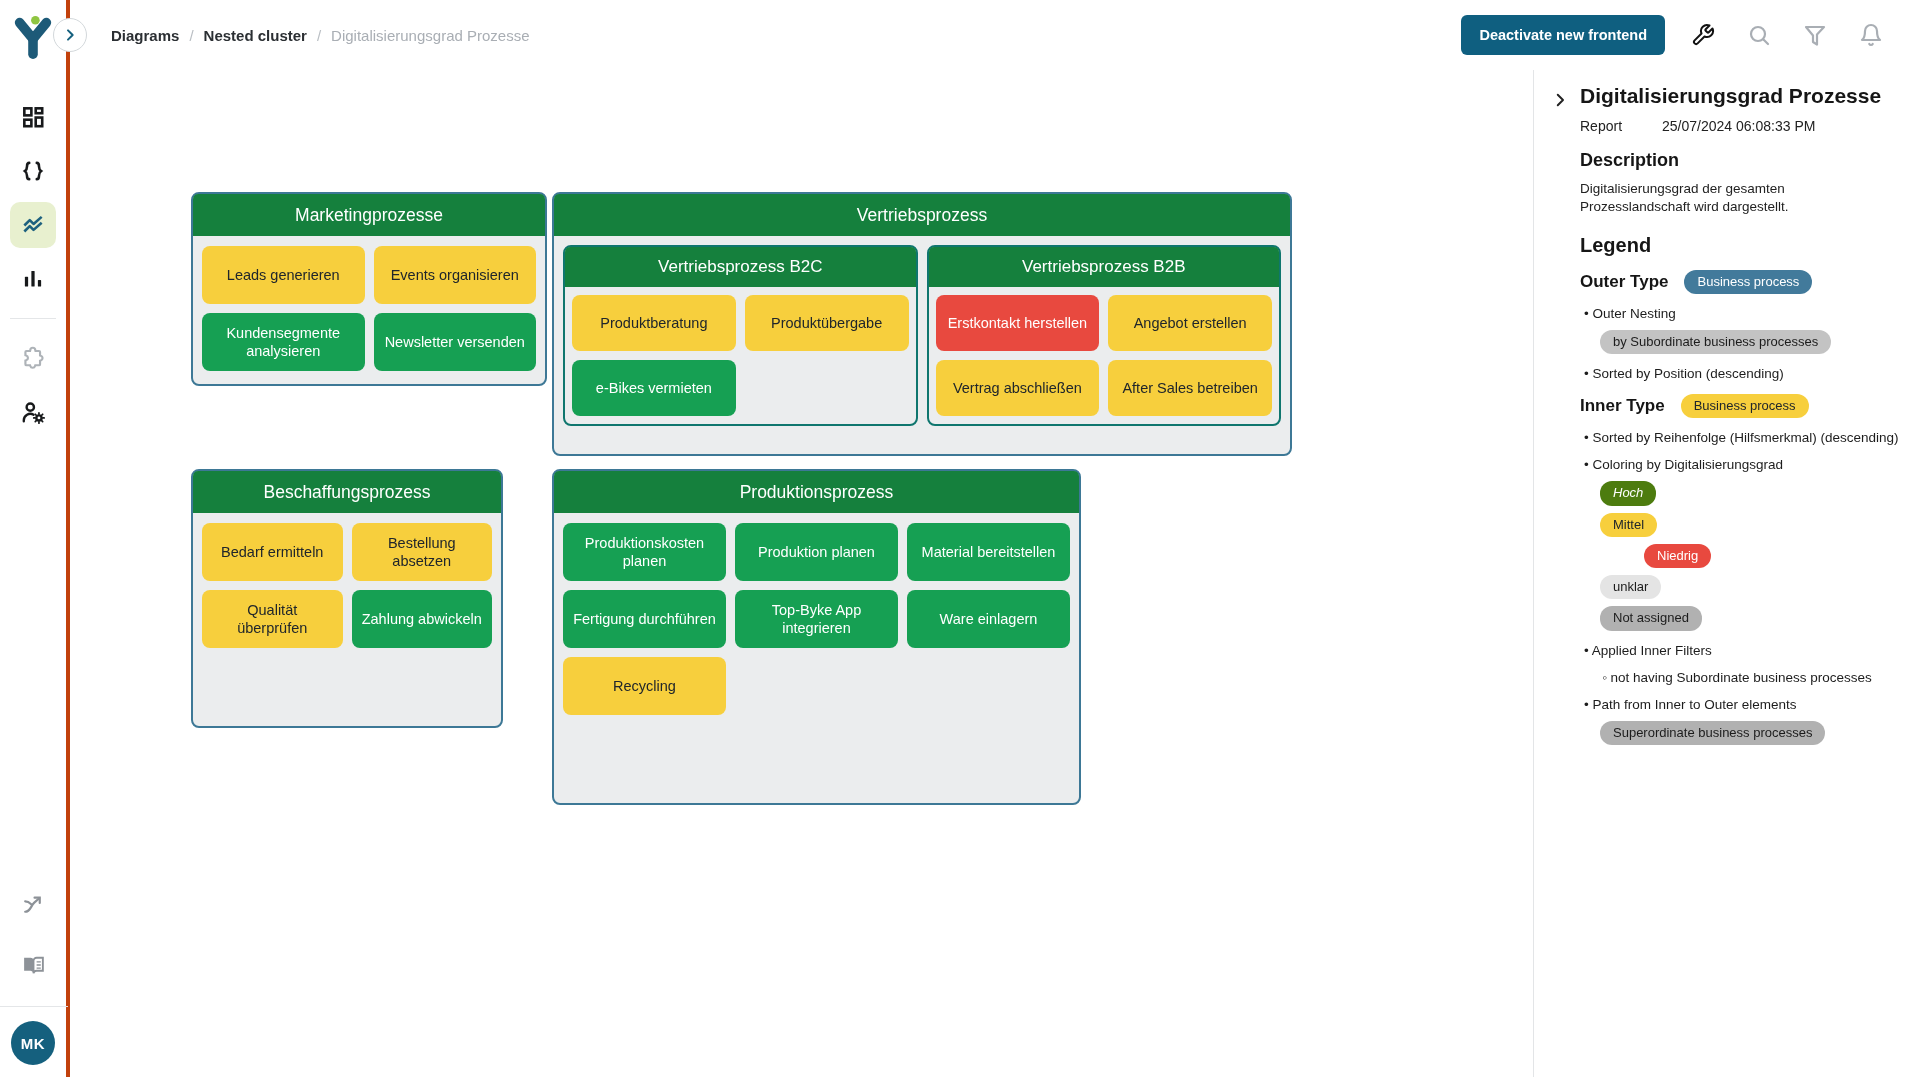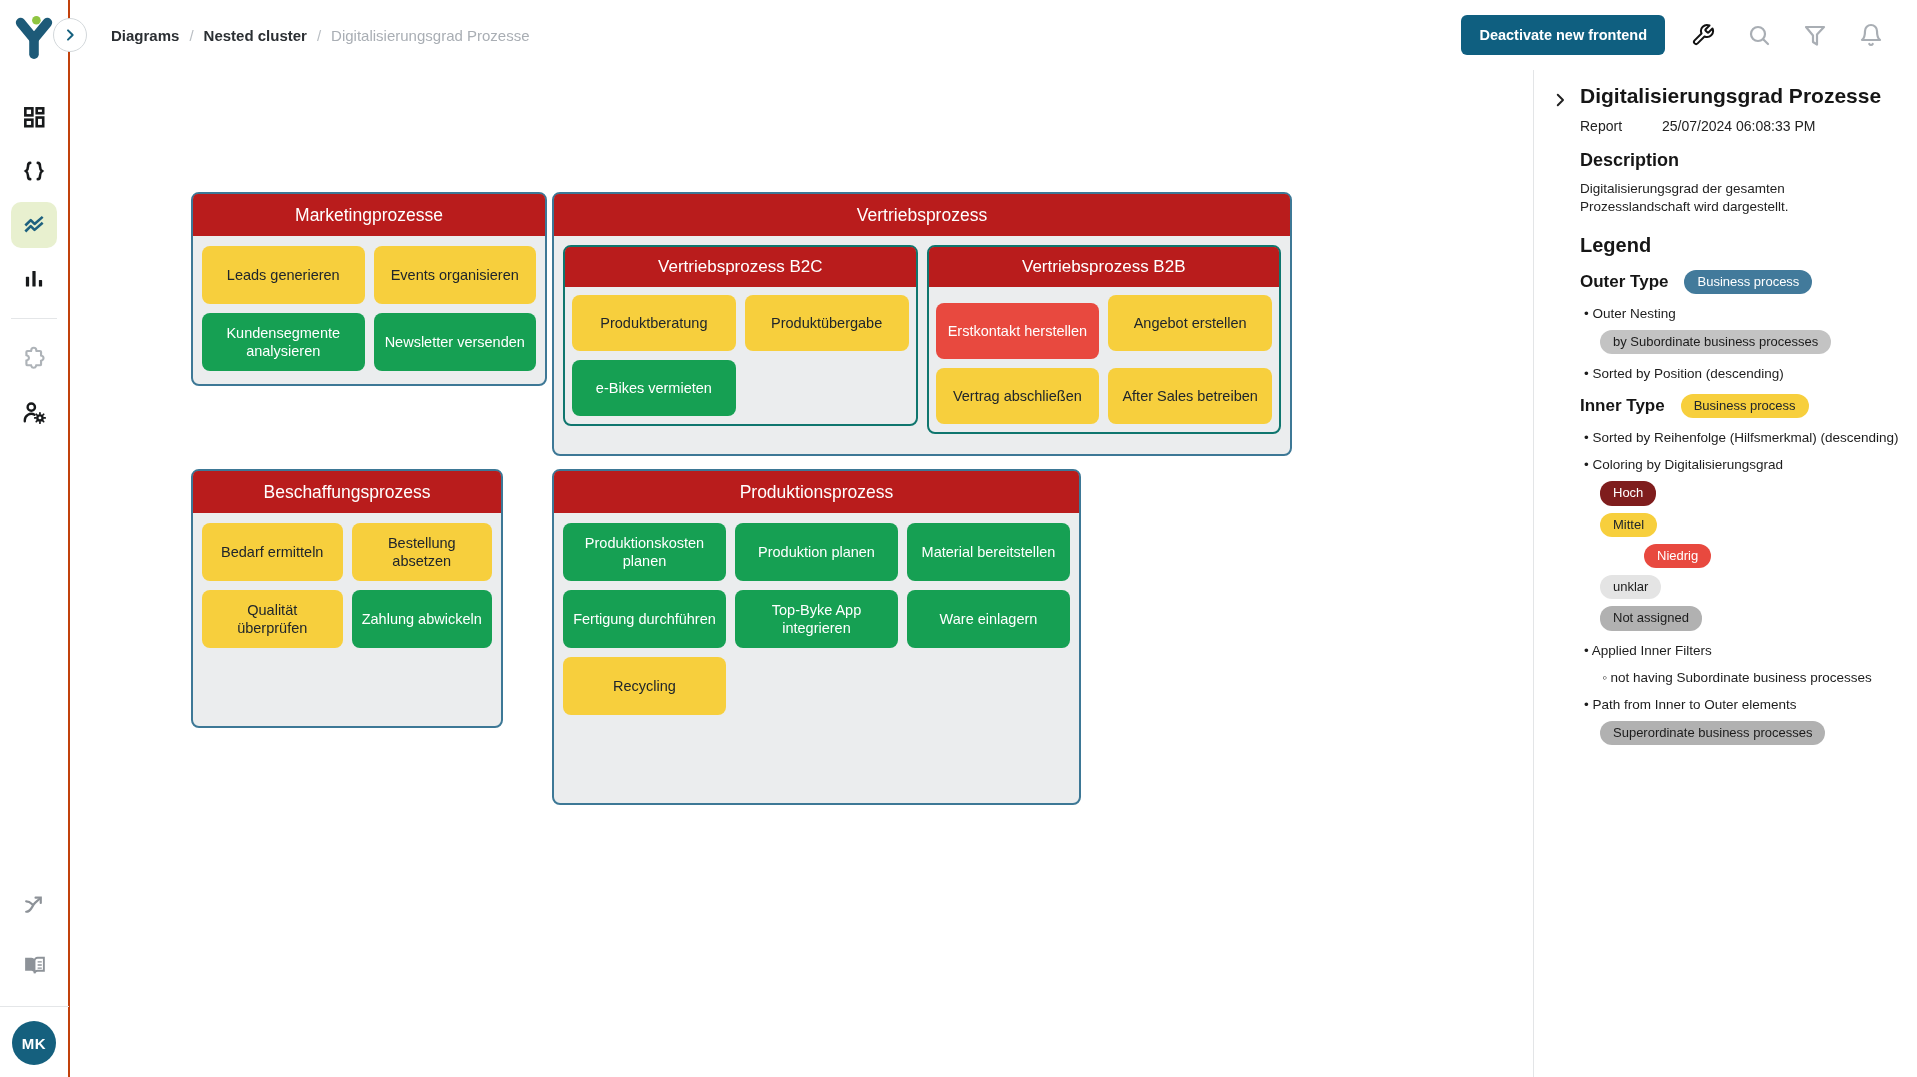--- a/index.html
+++ b/index.html
@@ -1,21 +1,21 @@
 <!DOCTYPE html>
 <html><head>
 <meta charset="utf-8">
 <style>
   * { margin:0; padding:0; box-sizing:border-box; }
   html,body { width:1917px; height:1077px; overflow:hidden; background:#fff;
               font-family:"Liberation Sans", sans-serif; color:#1f1f1f; }
 
   
   .sidebar { position:absolute; left:0; top:0; bottom:0; width:70px; background:#fff;
-             border-right:2px solid #c2410c; display:flex; flex-direction:column; align-items:center; z-index:5; }
+             border-right:4px solid #c2410c; display:flex; flex-direction:column; align-items:center; z-index:5; }
   .logo-wrap { width:70px; height:72px; display:flex; align-items:center; justify-content:center; }
   .nav { display:flex; flex-direction:column; align-items:center; gap:8px; margin-top:22px; width:100%; }
   .nav-item { width:46px; height:46px; border-radius:10px; display:flex; align-items:center; justify-content:center; cursor:pointer; }
   .nav-item.active { background:#e8f0cf; }
   .nav-divider { width:46px; height:1px; background:#e4e6e8; margin:8px 0; }
   .side-bottom { margin-top:auto; width:100%; display:flex; flex-direction:column; align-items:center; gap:14px; padding-bottom:12px; }
   .side-bottom-divider { width:70px; height:1px; background:#e4e6e8; margin-top:4px; }
   .avatar { width:44px; height:44px; border-radius:50%; background:#15607e; color:#fff; font-size:15px; font-weight:700;
             display:flex; align-items:center; justify-content:center; letter-spacing:.5px; cursor:pointer; }
 
@@ -27,51 +27,51 @@
   .crumb-sep { color:#b9bec3; font-weight:400; }
   .crumb-current { color:#a9aeb4; font-weight:400; }
   .topbar-right { margin-left:auto; display:flex; align-items:center; margin-right:18px; }
   .deactivate-btn { background:#0f5f80; color:#fff; border:none; border-radius:6px; height:40px; padding:0 18px;
                     font-family:"Liberation Sans", sans-serif; font-size:14.5px; font-weight:700; cursor:pointer; }
   .tb-icon { width:56px; display:flex; align-items:center; justify-content:center; cursor:pointer; }
 
   
   .canvas { position:absolute; left:71px; top:70px; width:1462px; bottom:0; background:#fff; }
   .cluster { position:absolute; border:2px solid #3d7896; border-radius:8px; background:#ebedee; }
-  .cluster-header { background:#b91c1c; color:#fff; height:42px; display:flex; align-items:center; justify-content:center;
+  .cluster-header { background:#15803d; color:#fff; height:42px; display:flex; align-items:center; justify-content:center;
                     font-size:17.5px; border-radius:5px 5px 0 0; cursor:pointer; }
   .cluster-body { padding:10px 9px; }
   .grid2 { display:grid; grid-template-columns:1fr 1fr; gap:9px; }
   .grid3 { display:grid; grid-template-columns:1fr 1fr 1fr; gap:9px; }
   .node { height:58px; border-radius:8px; display:flex; align-items:center; justify-content:center; text-align:center;
           font-size:14.5px; line-height:1.25; padding:4px 10px; cursor:pointer; }
   .node.mittel  { background:#f7cf3d; color:#20262b; }
   .node.hoch    { background:#16a053; color:#fff; }
-  .node.niedrig { background:#e8493f; color:#fff;margin-top:8px; }
+  .node.niedrig { background:#e8493f; color:#fff; }
   .subclusters { display:flex; gap:9px; padding:9px; align-items:flex-start; }
   .subcluster { flex:1; border:2px solid #0f766e; border-radius:8px; background:#ebedee; }
   .subcluster .cluster-header { height:40px; font-size:17px; }
   .subcluster .cluster-body { padding:8px 7px; }
   .subcluster .node { height:56px; }
 
   
   .panel { position:absolute; right:0; top:70px; width:384px; bottom:0; background:#fff; border-left:1px solid #e3e5e7; }
   .panel-collapse { position:absolute; left:12px; top:16px; width:28px; height:28px; display:flex; align-items:center; justify-content:center; cursor:pointer; }
   .panel-content { margin-left:46px; padding-right:4px; }
   .panel-title { font-size:21px; font-weight:700; margin-top:14px; color:#161616; }
   .report-row { display:flex; gap:40px; margin-top:10px; font-size:14px; color:#222; }
   .h-desc { font-size:18px; font-weight:700; margin-top:16px; color:#161616; }
   .desc-text { font-size:13.5px; line-height:1.32; margin-top:9px; width:252px; color:#222; }
   .h-legend { font-size:20px; font-weight:700; margin-top:18px; color:#161616; }
   .type-row { display:flex; align-items:center; gap:16px; margin-top:13px; }
   .type-label { font-size:17px; font-weight:700; color:#161616; }
   .badge { display:inline-block; padding:4px 13px; border-radius:12px; font-size:13px; line-height:1.25; white-space:nowrap; }
   .badge.teal    { background:#427a9b; color:#fff; }
   .badge.yellow  { background:#f7cf3d; color:#20262b; }
-  .badge.green   { background:#7f1d1d; color:#fff; }
+  .badge.green   { background:#4d7c0f; color:#fff;font-style:italic; }
   .badge.red     { background:#e8493f; color:#fff;margin-left:44px; }
   .badge.gray    { background:#c3c3c3; color:#1c1c1c; }
   .badge.lightgr { background:#e4e4e4; color:#1c1c1c; }
   .badge.midgray { background:#b1b1b1; color:#1c1c1c; }
   .bullet { font-size:13.5px; color:#1d1d1d; margin:12px 0 0 4px; white-space:nowrap; }
   .bullet::before { content:"• "; }
   .subbullet { font-size:13.5px; color:#1d1d1d; margin:12px 0 0 22px; white-space:nowrap; }
   .subbullet::before { content:"◦ "; }
   .badge-indent { margin:9px 0 0 20px; }
   .color-badges { display:flex; flex-direction:column; align-items:flex-start; gap:7px; margin:9px 0 0 20px; }

